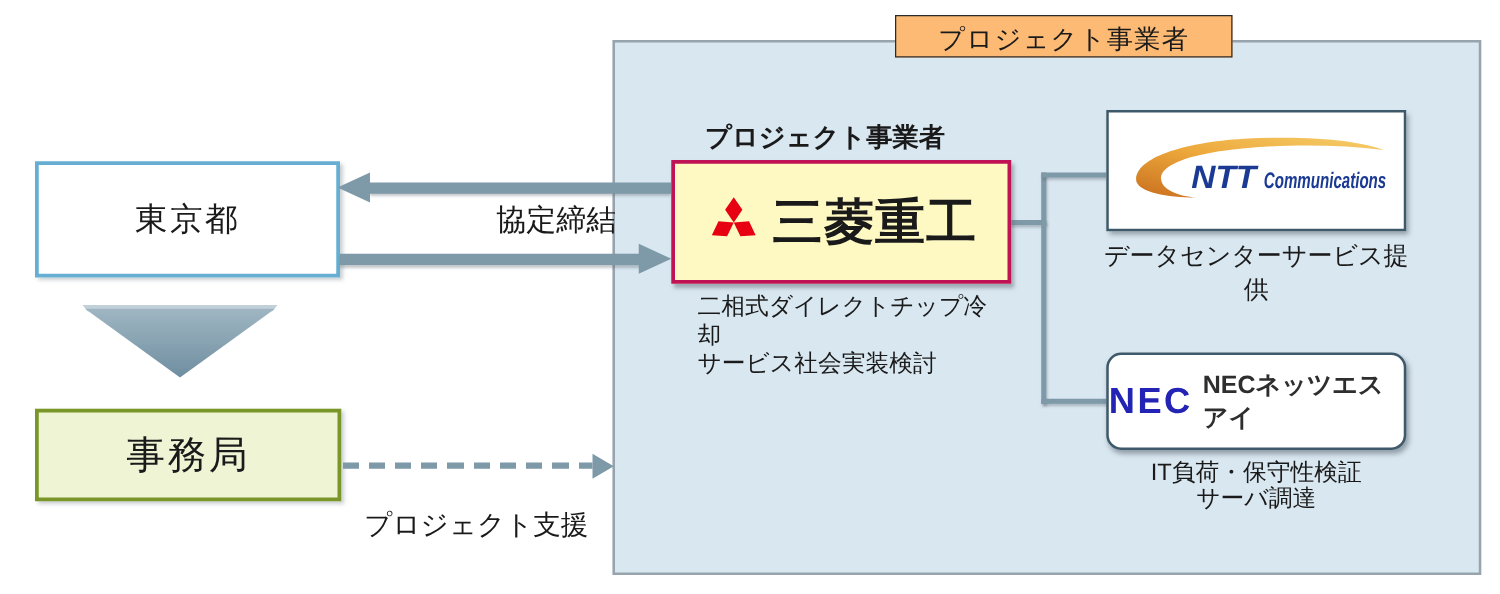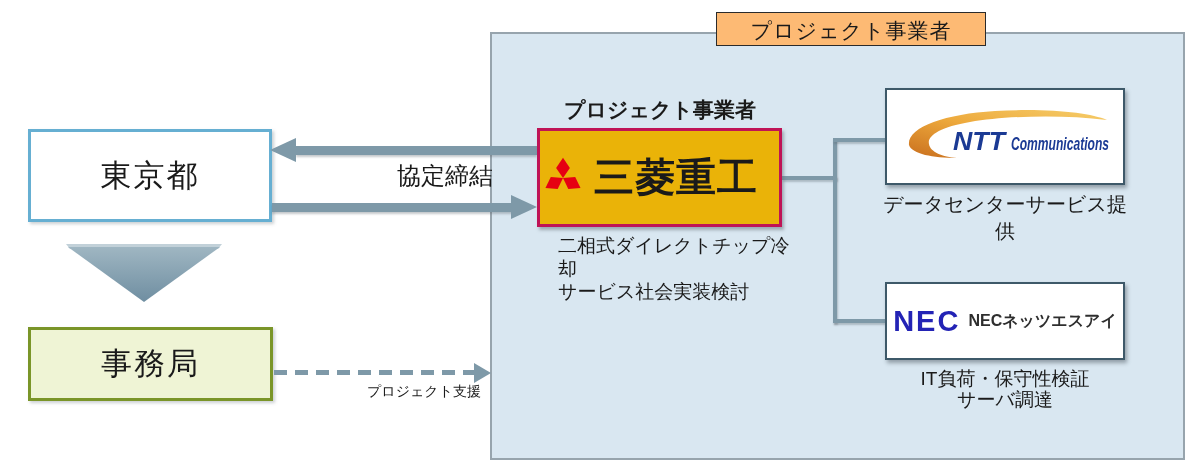--- a/index.html
+++ b/index.html
@@ -18,21 +18,21 @@
   .group-box{left:490px;top:32px;width:695px;height:428px;background:var(--group_bg);
     border:2px solid var(--group_border);}
   .group-title{left:716px;top:12px;width:270px;height:34px;background:#fdba74;
     border:1px solid #2b2b2b;display:flex;align-items:flex-end;justify-content:center;
     font-size:21px;letter-spacing:1px;}
 
   
   .node{display:flex;align-items:center;justify-content:center;background:#ffffff;
     box-shadow:2px 2px 3px rgba(110,120,130,0.35);}
   .tokyo{left:28px;top:129px;width:244px;height:93px;border:3px solid var(--tokyo_border);
-    font-size:31px;letter-spacing:2px;}
+    font-size:26px;letter-spacing:2px;}
   .secretariat{left:28px;top:327px;width:245px;height:74px;background:var(--secretariat_bg);
     border:3px solid var(--secretariat_border);font-size:31px;letter-spacing:2px;}
 
   
   .triangle-svg{left:66px;top:244px;width:156px;height:60px;}
   .triangle-label{left:66px;top:249px;width:156px;text-align:center;font-size:21px;letter-spacing:1px;}
 
   
   .shaft{height:9px;background:var(--connector);box-shadow:0 2px 2px rgba(90,100,110,0.35);}
   .shaft-top{left:296px;top:146px;width:241px;}
@@ -42,46 +42,46 @@
     border-right:26px solid var(--connector);}
   .head-right{left:511px;top:195px;border-top:12px solid transparent;border-bottom:12px solid transparent;
     border-left:26px solid var(--connector);}
   .kyotei-label{left:333px;top:160px;width:160px;text-align:right;font-size:24px;}
 
   
   .dash-line{left:274px;top:370px;width:200px;height:5px;
     background:repeating-linear-gradient(90deg,var(--connector) 0 13px,transparent 13px 21px);}
   .dash-head{left:474px;top:363px;border-top:10px solid transparent;border-bottom:10px solid transparent;
     border-left:17px solid var(--connector);}
-  .shien-label{left:281px;top:383px;width:200px;text-align:right;font-size:14px;}
+  .shien-label{left:281px;top:405px;width:200px;text-align:center;font-size:22px;}
 
   
   .conn{background:var(--connector);box-shadow:1px 2px 2px rgba(90,100,110,0.35);}
   .conn-h1{left:782px;top:176px;width:55px;height:4px;}
   .conn-v {left:833px;top:138px;width:4px;height:185px;}
   .conn-h2{left:833px;top:138px;width:52px;height:4px;}
   .conn-h3{left:833px;top:319px;width:52px;height:4px;}
 
   
   .coordination-label{left:530px;top:96px;width:260px;text-align:center;
     font-weight:bold;font-size:21px;}
-  .mhi-box{left:537px;top:128px;width:245px;height:99px;background:#eab308;
-    border:3px solid var(--mhi_border);display:flex;align-items:center;justify-content:flex-start;
+  .mhi-box{left:537px;top:128px;width:272px;height:99px;background:#fef9c3;
+    border:3px solid var(--mhi_border);display:flex;align-items:center;justify-content:center;
     gap:8px;box-shadow:2px 3px 3px rgba(100,110,120,0.5);}
   .mhi-name{font-size:40px;font-weight:bold;letter-spacing:1px;}
   .mhi-sub{left:558px;top:234px;width:240px;font-size:19px;line-height:23px;}
 
   
   .partner{background:#ffffff;border:2px solid var(--partner_border);
     box-shadow:2px 3px 4px rgba(60,70,80,0.45);display:flex;align-items:center;justify-content:center;}
   .ntt-box{left:885px;top:88px;width:240px;height:97px;}
   .ntt-role{left:883px;top:191px;width:244px;text-align:center;font-size:20px;}
-  .nec-box{left:885px;top:282px;width:240px;height:78px;gap:8px;}
+  .nec-box{left:885px;top:282px;width:240px;height:78px;gap:8px;border-radius:12px;}
   .nec-logo{font-size:29px;font-weight:800;letter-spacing:2px;color:var(--nec_blue);}
-  .nec-name{font-size:16px;font-weight:600;color:#2e2e2e;}
+  .nec-name{font-size:20px;font-weight:600;color:#2e2e2e;}
   .nec-role{left:883px;top:368px;width:244px;text-align:center;font-size:19px;line-height:21px;}
 </style>
 </head>
 <body>
 
 <div class="stage">
 
   <div class="abs group-box"></div>
   <div class="abs group-title">
     <span>プロジェクト事業者</span>

